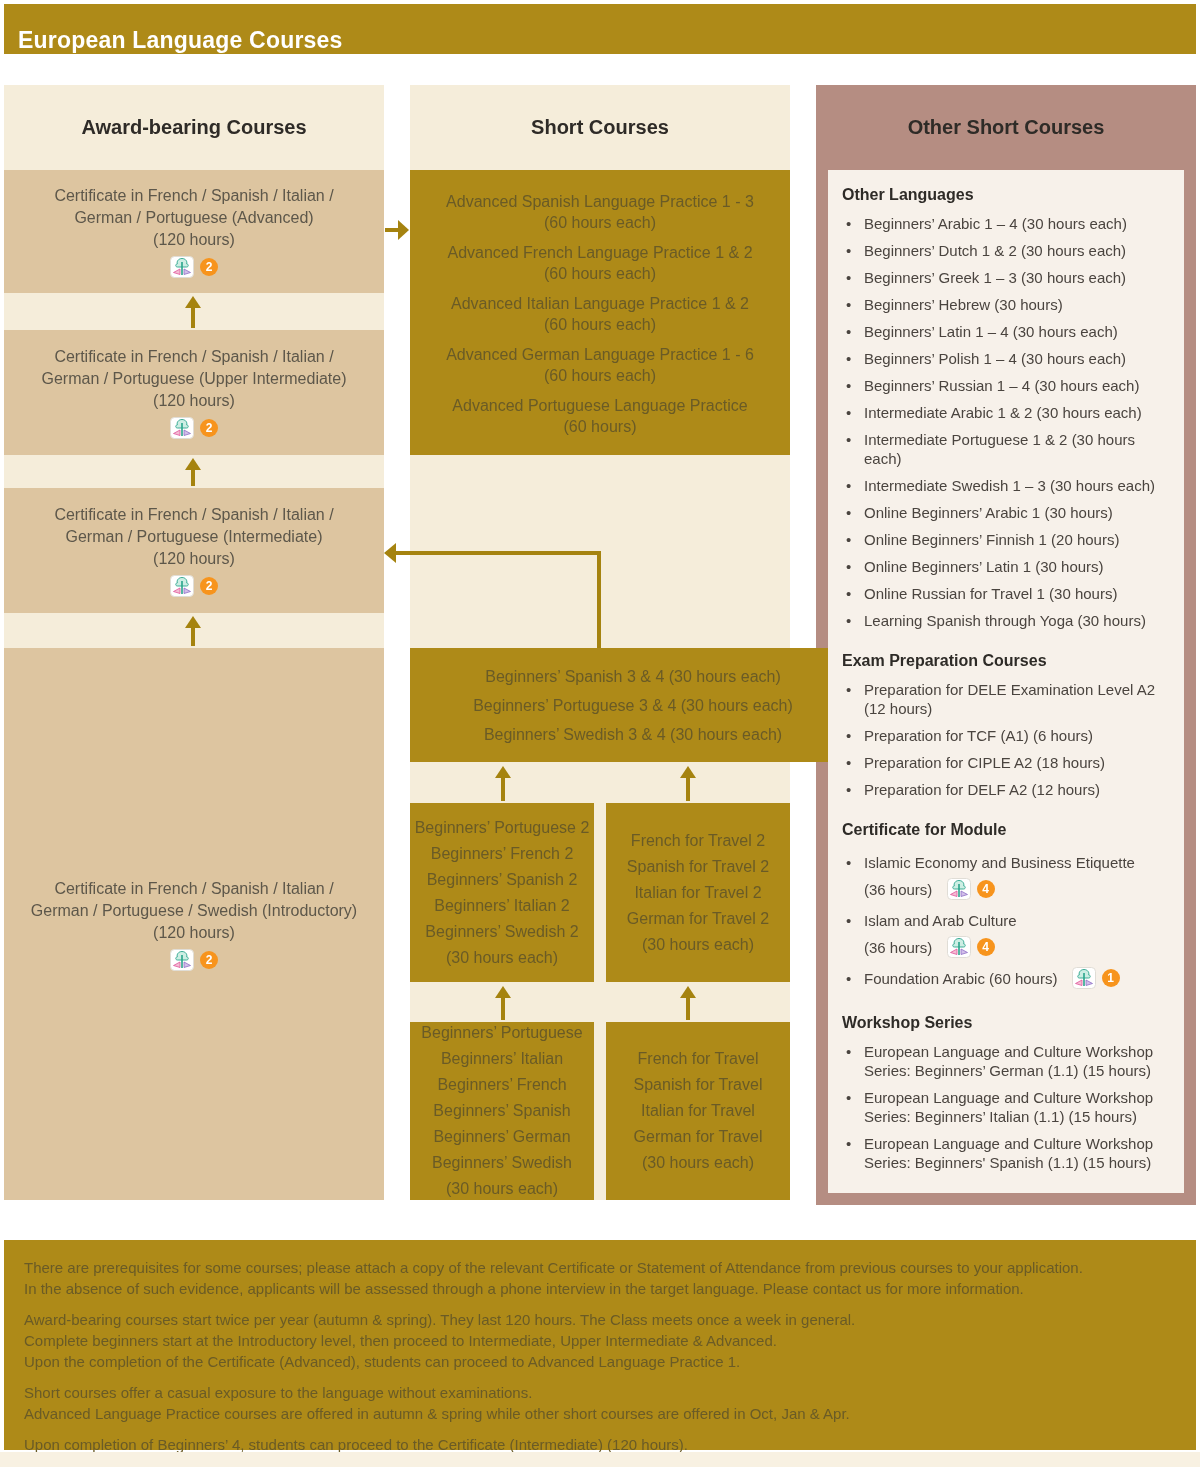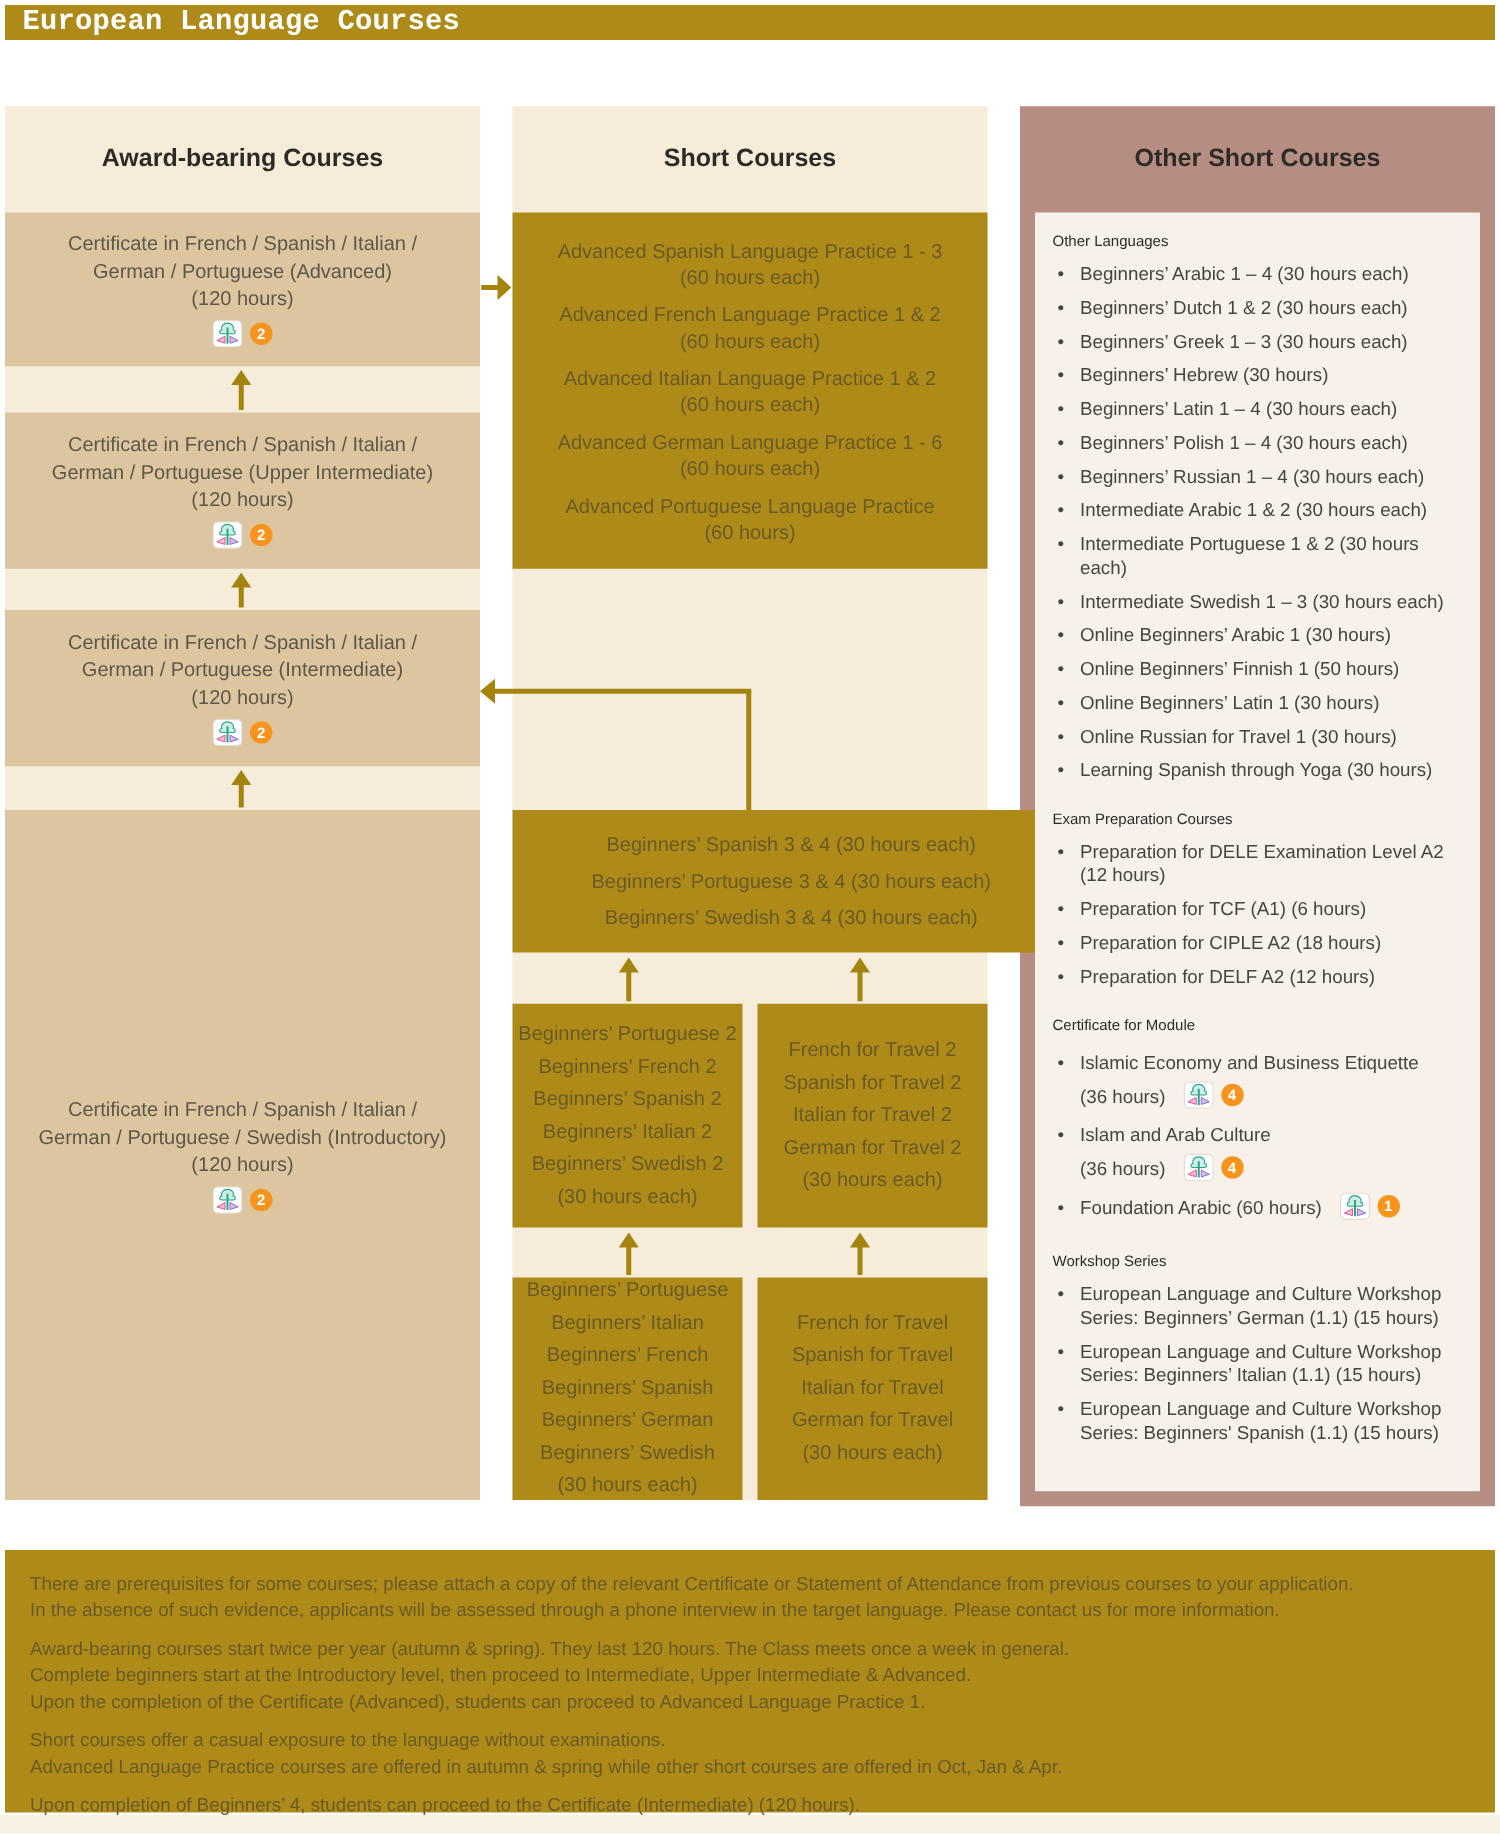--- a/index.html
+++ b/index.html
@@ -13,22 +13,22 @@
     --ink-tan:#5d574a;
     --ink-gold:#6a5b26;
     --ink-list:#4a443f;
     --badge:#f7941d;
   }
   html,body{margin:0;padding:0;background:#ffffff;}
   body{font-family:"Liberation Sans","DejaVu Sans",sans-serif;}
   .page{position:relative;width:1200px;height:1467px;background:#ffffff;overflow:hidden;}
 
   
-  .topbar{position:absolute;left:4px;top:4px;width:1192px;height:28px;background:var(--gold);
-    display:flex;align-items:flex-start;font-family:Liberation Mono, monospace;}
+  .topbar{position:absolute;left:4px;top:4px;width:1192px;height:50px;background:var(--gold);
+    display:flex;align-items:flex-end;}
   .topbar h1{margin:0 0 0 14px;font-size:23px;font-weight:bold;color:#ffffff;letter-spacing:.2px;}
 
   
   .colbg{position:absolute;top:85px;height:1115px;width:380px;}
   .colbg.award{left:4px;background:var(--cream);}
   .colbg.short{left:410px;background:var(--cream);}
   .colbg.other{left:816px;height:1120px;background:var(--mauve);}
   .colhead{height:85px;display:flex;align-items:center;justify-content:center;
     font-size:20px;font-weight:bold;color:var(--ink-dark);}
 
@@ -54,21 +54,21 @@
   .smbox{width:184px;display:flex;flex-direction:column;justify-content:center;}
   .smbox .ln{line-height:26px;}
   .lv2{left:410px;top:803px;height:179px;}
   .tv2{left:606px;top:803px;height:179px;}
   .lv1{left:410px;top:1022px;height:178px;}
   .tv1{left:606px;top:1022px;height:178px;}
 
   
   .innerbox{position:absolute;left:828px;top:170px;width:356px;height:1023px;background:var(--inner);
     box-sizing:border-box;padding:16px 14px 10px 14px;color:var(--ink-list);}
-  .innerbox h3{margin:22px 0 10px 0;font-size:12px;font-weight:normal;color:var(--ink-dark);}
+  .innerbox h3{margin:22px 0 10px 0;font-size:16px;font-weight:bold;color:var(--ink-dark);}
   .innerbox h3:first-child{margin-top:0;}
   .blist{list-style:none;margin:0;padding:0;}
   .blist .li{position:relative;padding:0 2px 0 22px;font-size:15px;line-height:19px;margin-bottom:8px;color:var(--ink-list);}
   .blist .li::before{content:"\2022";position:absolute;left:4px;top:0;font-size:15px;color:var(--ink-list);}
   .blist .li.cmli{line-height:27px;margin-bottom:4px;}
   .cl-lines .cln{display:inline;}
   .cl-lines .cln + .cln::before{content:"\a";white-space:pre;}
   .ib{display:inline-flex;align-items:center;gap:6px;margin-left:10px;vertical-align:-5px;}
 
   
@@ -258,21 +258,21 @@
         <li class="li">Beginners’ Dutch 1 &amp; 2 (30 hours each)</li>
         <li class="li">Beginners’ Greek 1 – 3 (30 hours each)</li>
         <li class="li">Beginners’ Hebrew (30 hours)</li>
         <li class="li">Beginners’ Latin 1 – 4 (30 hours each)</li>
         <li class="li">Beginners’ Polish 1 – 4 (30 hours each)</li>
         <li class="li">Beginners’ Russian 1 – 4 (30 hours each)</li>
         <li class="li">Intermediate Arabic 1 &amp; 2 (30 hours each)</li>
         <li class="li">Intermediate Portuguese 1 &amp; 2 (30 hours each)</li>
         <li class="li">Intermediate Swedish 1 – 3 (30 hours each)</li>
         <li class="li">Online Beginners’ Arabic 1 (30 hours)</li>
-        <li class="li">Online Beginners’ Finnish 1 (50 hours)</li>
+        <li class="li">Online Beginners’ Finnish 1 (20 hours)</li>
         <li class="li">Online Beginners’ Latin 1 (30 hours)</li>
         <li class="li">Online Russian for Travel 1 (30 hours)</li>
         <li class="li">Learning Spanish through Yoga (30 hours)</li>
       </ul>
 
     <h3>Exam Preparation Courses</h3>
     <ul class="blist">
 
         <li class="li">Preparation for DELE Examination Level A2 (12 hours)</li>
         <li class="li">Preparation for TCF (A1) (6 hours)</li>

